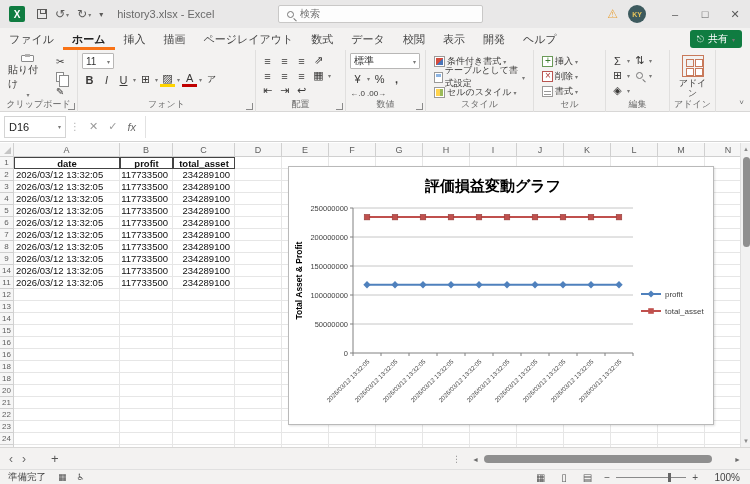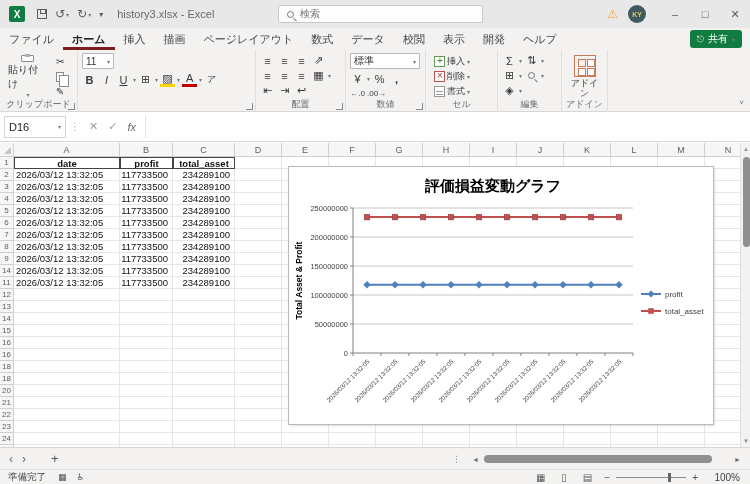--- a/index.html
+++ b/index.html
@@ -19,21 +19,21 @@
   .ic-mag { width:7px; height:7px; border:1px solid #777; border-radius:50%; position:relative; margin:0 6px 0 8px; }
   .ic-mag::after { content:""; position:absolute; left:6px; top:6px; width:4px; height:1px; background:#777; transform:rotate(45deg); transform-origin:0 0; }
   #tb-right { position:absolute; right:0; top:0; height:28px; display:flex; align-items:center; }
   .warn-tri { color:#e8a33d; font-size:12px; margin-right:10px; }
   #avatar { width:18px; height:18px; border-radius:50%; background:#3d5a5e; color:#e6c35c; font-size:7px; font-weight:bold; display:flex; align-items:center; justify-content:center; margin-right:14px; }
   .winbtn { width:30px; height:28px; display:flex; align-items:center; justify-content:center; color:#5a5a5a; font-size:11px; }
 
   
   #tabsrow { position:absolute; left:0; top:28px; width:750px; height:22px; background:#f3f2f1; display:flex; align-items:center; }
   .rtab { padding:0 9px; height:22px; display:flex; align-items:center; color:#444; font-size:11px; }
-  .rtab.active { font-weight:bold; color:#222; border-bottom:3px solid #7f1d1d; padding-top:3px; }
+  .rtab.active { font-weight:bold; color:#222; border-bottom:3px solid #f97316; padding-top:3px; }
   #share-btn { position:absolute; right:8px; top:2px; height:18px; background:#107C41; color:#fff; border-radius:3px; font-size:10px; display:flex; align-items:center; padding:0 7px; }
   .share-ic { margin-right:4px; font-size:9px; }
 
   
   #ribbon { position:absolute; left:0; top:50px; width:750px; height:62px; background:#f3f2f1; border-bottom:1px solid #d8d7d6; display:flex; }
   .rgroup { position:relative; height:62px; border-right:1px solid #e0dfde; padding:3px 4px 12px 4px; display:flex; }
   .rg-label { position:absolute; bottom:1px; left:0; right:0; text-align:center; font-size:9px; color:#696969; }
   .launcher { position:absolute; bottom:2px; right:2px; width:7px; height:7px; border-right:1px solid #8a8a8a; border-bottom:1px solid #8a8a8a; }
   .bigbtn { display:flex; flex-direction:column; align-items:center; justify-content:flex-start; padding:2px 4px; font-size:10px; color:#3b3a39; }
   .smallcol { display:flex; flex-direction:column; justify-content:flex-start; gap:2px; padding:2px 2px; }
@@ -192,20 +192,21 @@
         <span class="glyphbtn" style="text-decoration:underline;">U</span>
         <span class="caret">▾</span>
         <span class="glyphbtn">⊞</span>
         <span class="caret">▾</span>
         <span class="glyphbtn u-yellow">▨</span>
         <span class="caret">▾</span>
         <span class="glyphbtn u-red">A</span>
         <span class="caret">▾</span>
         <span class="glyphbtn" style="font-size:9px;">ア</span>
       </div>
+      <div class="rg-label">フォント</div>
       <div class="launcher"></div>
     </div>
 
     <div class="rgroup" style="width:90px; flex-direction:column;">
       <div class="fontrow">
         <span class="glyphbtn">≡</span>
         <span class="glyphbtn">≡</span>
         <span class="glyphbtn">≡</span>
         <span class="glyphbtn">⇗</span>
       </div>
@@ -237,20 +238,40 @@
         <span class="glyphbtn" style="font-weight:bold;">,</span>
       </div>
       <div class="fontrow">
         <span class="glyphbtn" style="font-size:8px;">←.0</span>
         <span class="glyphbtn" style="font-size:8px;">.00→</span>
       </div>
       <div class="rg-label">数値</div>
       <div class="launcher"></div>
     </div>
 
+    <div class="rgroup" style="width:108px;">
+      <div class="smallcol" style="width:100%;">
+        <div class="sbtn">
+            <span class="ic-sq cf"></span>
+            <span style="font-size:9px;">条件付き書式</span>
+            <span class="caret">▾</span>
+          </div>
+        <div class="sbtn">
+            <span class="ic-sq tbl"></span>
+            <span style="font-size:9px;">テーブルとして書式設定</span>
+            <span class="caret">▾</span>
+          </div>
+        <div class="sbtn">
+            <span class="ic-sq cst"></span>
+            <span style="font-size:9px;">セルのスタイル</span>
+            <span class="caret">▾</span>
+          </div>
+      </div>
+      <div class="rg-label">スタイル</div>
+    </div>
 
     <div class="rgroup" style="width:72px;">
       <div class="smallcol" style="width:100%;">
         <div class="sbtn">
             <span class="ic-sq ins"></span>
             <span style="font-size:9px;">挿入</span>
             <span class="caret">▾</span>
           </div>
         <div class="sbtn">
             <span class="ic-sq del"></span>

